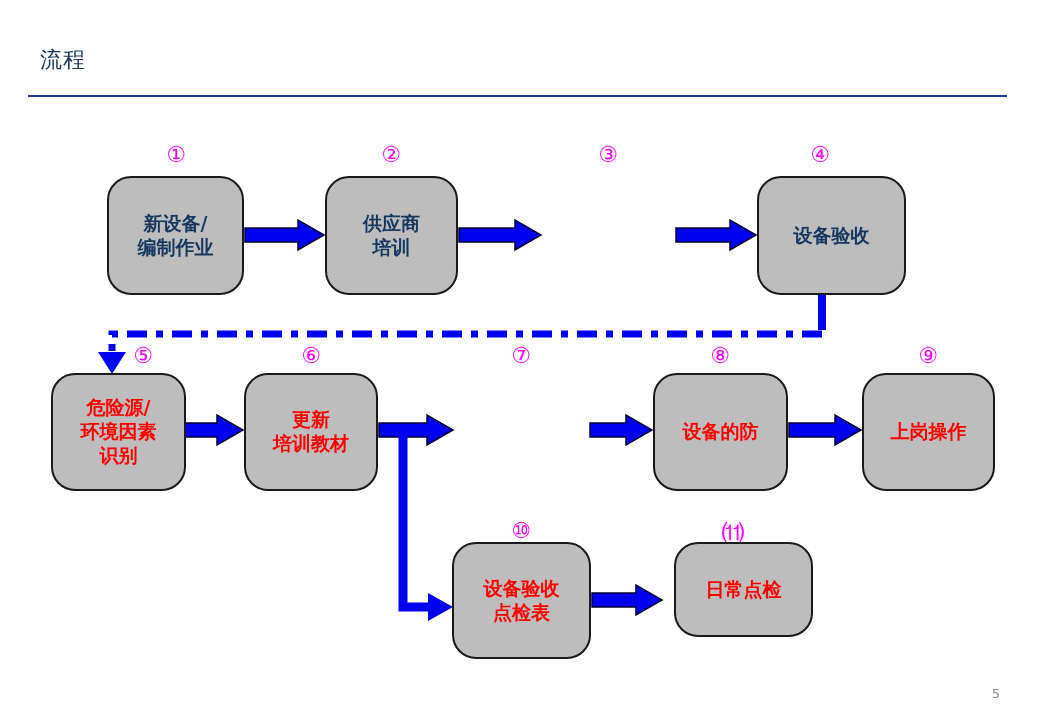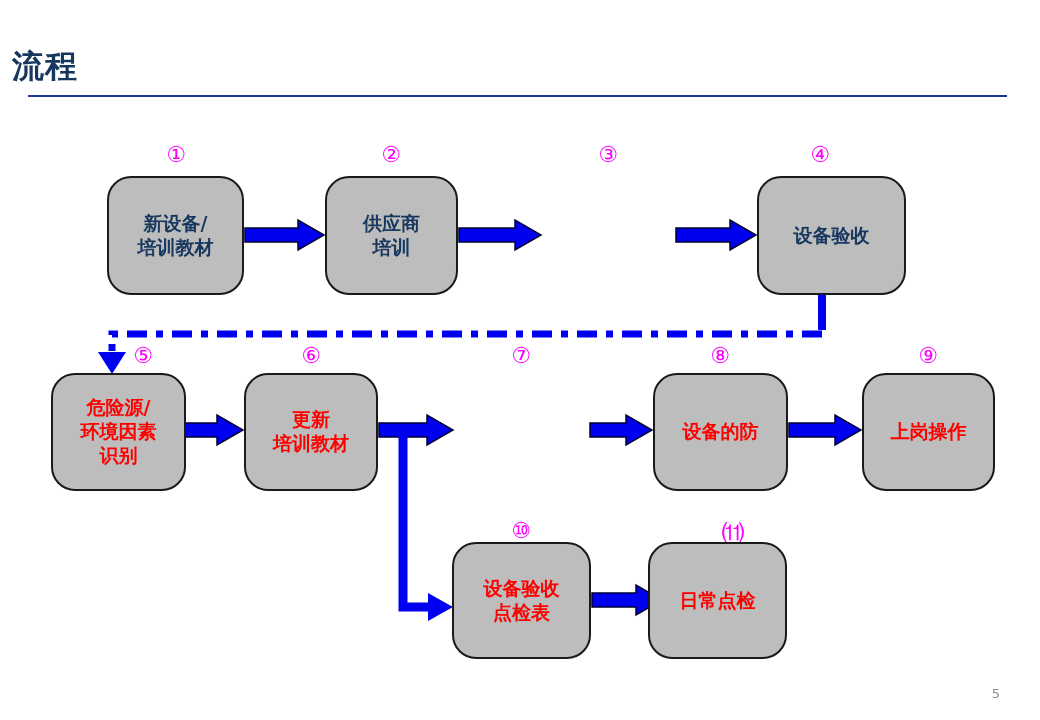--- a/index.html
+++ b/index.html
@@ -12,22 +12,22 @@
     --number-text:#FF00FF;
     --connector-blue:#0000F0;
     --page-num:#8C8C8C;
   }
   *{margin:0;padding:0;box-sizing:border-box;}
   html,body{width:1040px;height:720px;background:#fff;overflow:hidden;}
   body{font-family:"DejaVu Sans","Liberation Sans",sans-serif;}
   .slide{position:relative;width:1040px;height:720px;background:#fff;}
 
   .page-title{
-    position:absolute;left:12px;top:45px;
-    font-size:32px;font-weight:bold;color:var(--title-text);
+    position:absolute;left:40px;top:45px;
+    font-size:22px;font-weight:normal;color:var(--title-text);
     letter-spacing:1px;
   }
   .title-rule{
     position:absolute;left:28px;top:95px;width:979px;height:2px;
     background:var(--title-rule);
   }
 
   svg.connectors{position:absolute;left:0;top:0;width:1040px;height:720px;}
 
   .flow-box{
@@ -77,21 +77,21 @@
     <polygon points="789,423 835,423 835,415 861,430 835,445 835,437 789,437" style="fill:var(--connector-blue,#0000F0);stroke:#000033;stroke-width:1.5"></polygon>
 
     <path d="M 403 436 L 403 607 L 429 607" style="fill:none;stroke:var(--connector-blue,#0000F0);stroke-width:9"></path>
     <polygon points="428,593 453,607 428,621" style="fill:var(--connector-blue,#0000F0)"></polygon>
 
     <polygon points="592,593 636,593 636,585 662,600 636,615 636,607 592,607" style="fill:var(--connector-blue,#0000F0);stroke:#000033;stroke-width:1.5"></polygon>
   </svg>
 
   <div class="step-num" style="left:146px;top:142px">①</div>
   <div class="flow-box navy" style="left:107px;top:176px;width:137px;height:119px">新设备/
-培训教材</div>
+编制作业</div>
 
   <div class="step-num" style="left:361px;top:142px">②</div>
   <div class="flow-box navy" style="left:325px;top:176px;width:133px;height:119px">供应商
 培训</div>
 
   <div class="step-num" style="left:578px;top:142px">③</div>
 
   <div class="step-num" style="left:790px;top:142px">④</div>
   <div class="flow-box navy" style="left:757px;top:176px;width:149px;height:119px">设备验收</div>
 
@@ -110,17 +110,17 @@
   <div class="flow-box red" style="left:653px;top:373px;width:135px;height:118px">设备的防</div>
 
   <div class="step-num" style="left:898px;top:343px">⑨</div>
   <div class="flow-box red" style="left:862px;top:373px;width:133px;height:118px">上岗操作</div>
 
   <div class="step-num" style="left:491px;top:518px">⑩</div>
   <div class="flow-box red" style="left:452px;top:542px;width:139px;height:117px">设备验收
 点检表</div>
 
   <div class="step-num" style="left:703px;top:518px">⑾</div>
-  <div class="flow-box red" style="left:648px;top:542px;width:139px;height:117px">日常点检</div>
+  <div class="flow-box red" style="left:674px;top:542px;width:139px;height:95px">日常点检</div>
 
   <div class="page-number">5</div>
 
 </div>
 
 </body></html>

